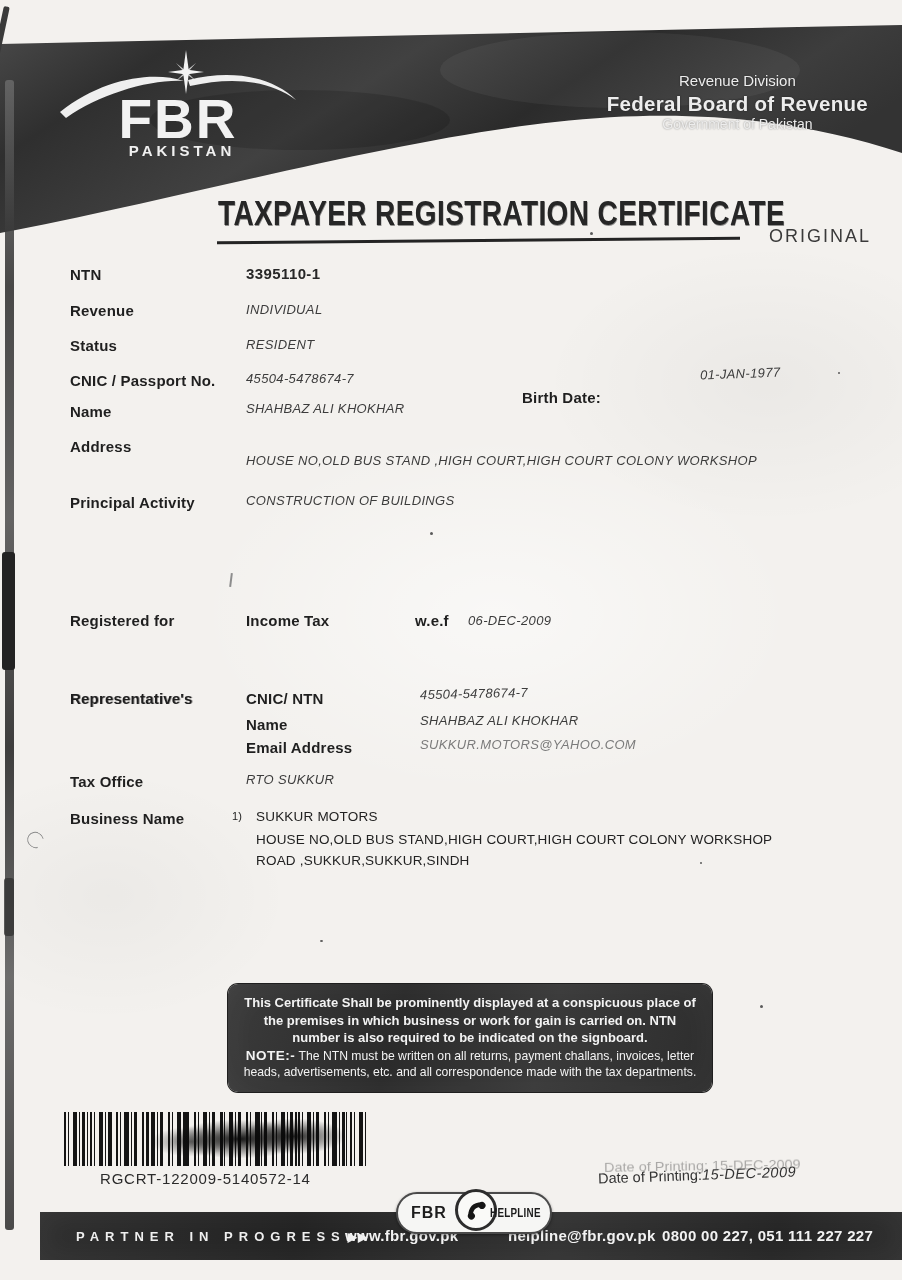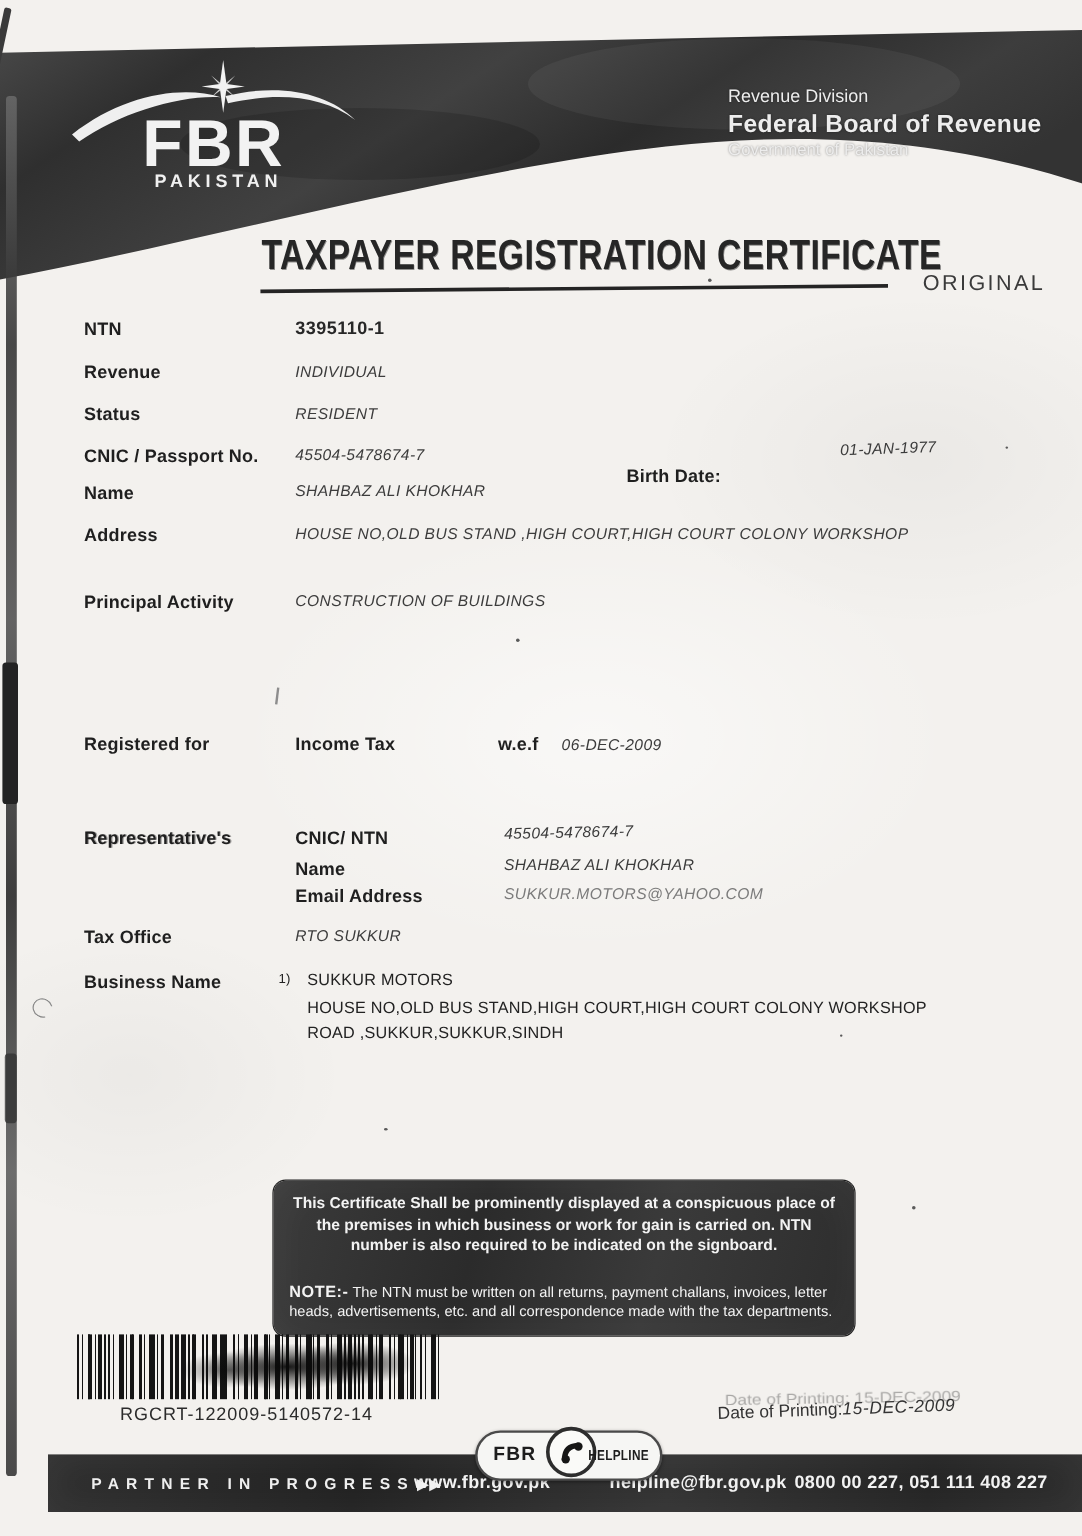--- a/index.html
+++ b/index.html
@@ -11,21 +11,21 @@
   .page{
     position:absolute;inset:0;background:#f3f1ee;
     background-image:
       radial-gradient(320px 200px at 85% 30%, rgba(0,0,0,0.035), transparent 70%),
       radial-gradient(260px 180px at 12% 70%, rgba(0,0,0,0.03), transparent 70%),
       radial-gradient(400px 240px at 55% 48%, rgba(255,255,255,0.5), transparent 75%);
   }
   
   .header-svg{position:absolute;left:0;top:0;}
   .org-block{
-    position:absolute;right:34px;top:72px;text-align:left;color:#ededed;
+    position:absolute;right:34px;top:72px;text-align:center;color:#ededed;
     text-shadow:0 0 2px rgba(0,0,0,.45);line-height:1.25;
   }
   .org-line1{font-size:15px;}
   .org-line2{font-size:20.5px;font-weight:bold;letter-spacing:.3px;}
   .org-line3{font-size:14px;}
   .logo-wrap{position:absolute;left:58px;top:50px;}
   
   .doc-title{
     position:absolute;left:218px;top:193px;font-size:35px;font-weight:bold;
     color:#262626;white-space:nowrap;transform:scaleX(0.80);transform-origin:left top;
@@ -36,30 +36,30 @@
     transform:rotate(-0.5deg);
   }
   .original{
     position:absolute;left:769px;top:226px;font-size:18px;letter-spacing:2px;color:#3a3a3a;text-align:center;
   }
   
   .lbl{position:absolute;left:70px;font-weight:bold;font-size:15px;color:#1f1f1f;letter-spacing:.2px;}
   .val{position:absolute;left:246px;font-style:italic;font-size:13px;color:#3c3c3c;letter-spacing:.35px;white-space:nowrap;}
   .val-bold{position:absolute;left:246px;font-weight:bold;font-size:15px;color:#272727;letter-spacing:.4px;}
   .val-plain{position:absolute;left:256px;font-size:13.5px;color:#222;letter-spacing:.2px;white-space:nowrap;}
-  .addr-line{display:block;line-height:21px;}
+  .addr-line{display:block;line-height:21px;margin-top:16px;}
   
   .notice{
     position:absolute;left:228px;top:984px;width:484px;box-sizing:border-box;
     padding:10px 13px 11px;border-radius:10px;color:#f3f3f3;
     background:linear-gradient(105deg,#3b3b3b,#2b2b2b 35%,#3a3a3a 65%,#2d2d2d);
     box-shadow:0 0 0 1px #1f1f1f, inset 0 0 40px rgba(255,255,255,0.05);
   }
   .notice-main{margin:0;font-weight:bold;font-size:13px;line-height:17.5px;text-align:center;}
-  .notice-note{margin:22px 0 0;font-size:12.2px;line-height:16.5px;}
+  .notice-note{margin:1px 0 0;font-size:12.2px;line-height:16.5px;text-align:center;}
   .note-label{font-weight:bold;font-size:13.5px;letter-spacing:.5px;}
   
   .barcode{
     position:absolute;left:64px;top:1112px;width:302px;height:54px;
     background-image:
       radial-gradient(90px 26px at 58% 50%, rgba(8,8,8,0.95), rgba(8,8,8,0) 75%),
       radial-gradient(70px 24px at 76% 45%, rgba(8,8,8,0.9), rgba(8,8,8,0) 75%),
       radial-gradient(55px 20px at 42% 55%, rgba(8,8,8,0.55), rgba(8,8,8,0) 75%),
       repeating-linear-gradient(90deg,#141414 0 2px,transparent 2px 4px,#141414 4px 5px,transparent 5px 9px,#141414 9px 13px,transparent 13px 15px,#141414 15px 16px,transparent 16px 18px,#141414 18px 21px,transparent 21px 26px),
       repeating-linear-gradient(90deg,transparent 0 9px,#141414 9px 11px,transparent 11px 23px,#141414 23px 24px,transparent 24px 37px);
@@ -219,21 +219,21 @@
   <div class="printing">
     <span>Date of Printing:</span><span class="pv">15-DEC-2009</span>
   </div>
 
   <div class="bottom-bar">
     <div class="slogan">
       <span>PARTNER IN PROGRESS</span><span class="slogan-arrows">▶▶</span>
     </div>
     <div class="bar-text bar-web">www.fbr.gov.pk</div>
     <div class="bar-text bar-email">helpline@fbr.gov.pk</div>
-    <div class="bar-text bar-phones">0800 00 227, 051 111 408 227</div>
+    <div class="bar-text bar-phones">0800 00 227, 051 111 227 227</div>
   </div>
 
   <div class="badge">
     <span class="badge-brand">FBR</span>
     <div class="badge-circle">
       <svg width="26" height="26" viewBox="0 0 26 26">
         <g transform="rotate(-45 13 13)" fill="#161616">
           <circle cx="5.5" cy="14" r="3.5"></circle>
           <circle cx="20.5" cy="14" r="3.5"></circle>
           <path d="M3.5,11.5 C10,5.5 16,5.5 22.5,11.5 L20,15.5 C15.5,10.5 10.5,10.5 6,15.5 Z"></path>

